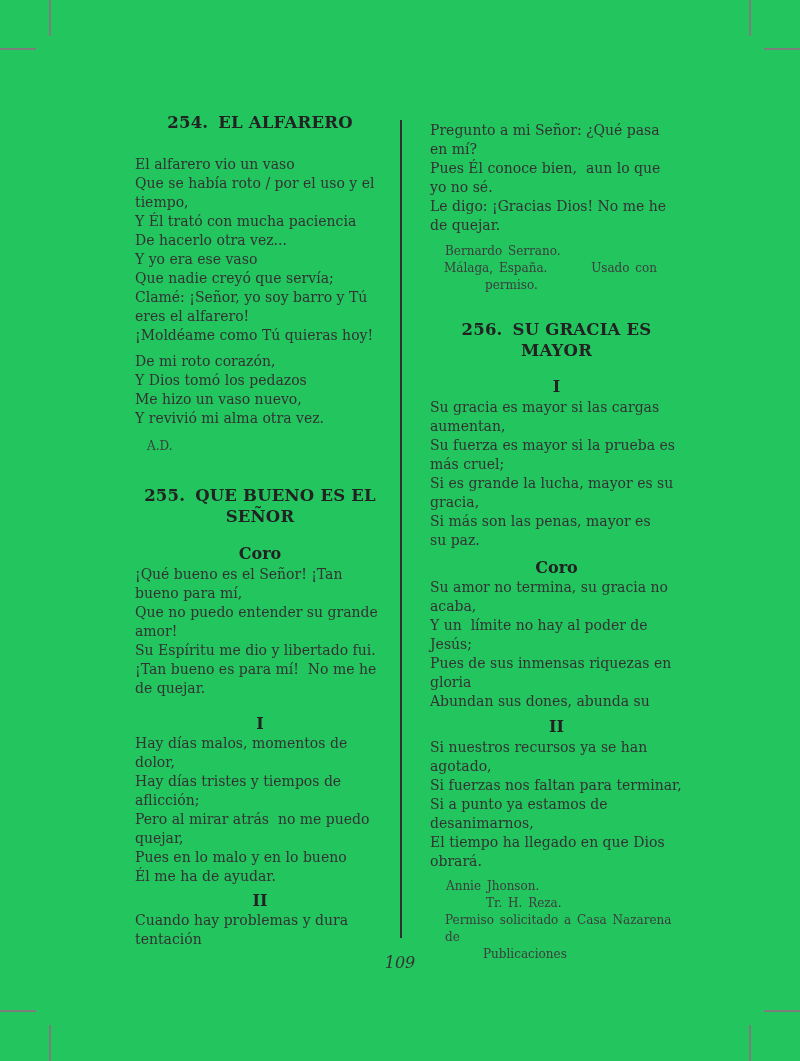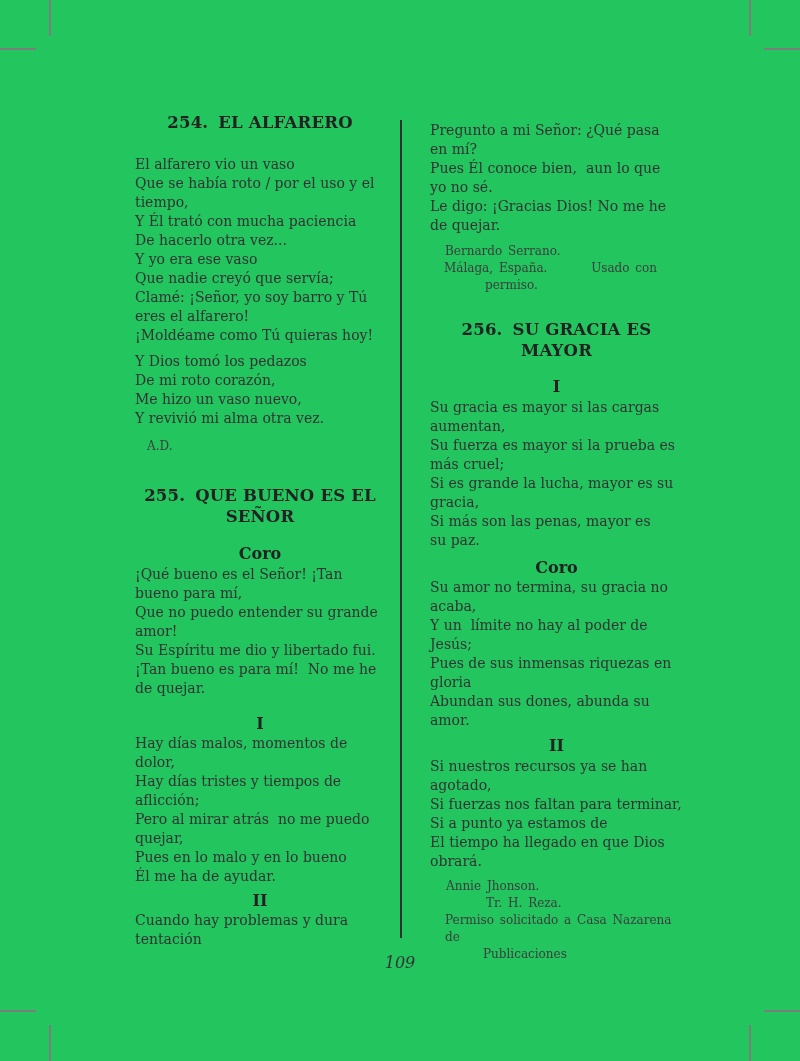--- a/index.html
+++ b/index.html
@@ -103,22 +103,22 @@
         <div class="line">tiempo,</div>
         <div class="line">Y Él trató con mucha paciencia</div>
         <div class="line">De hacerlo otra vez...</div>
         <div class="line">Y yo era ese vaso</div>
         <div class="line">Que nadie creyó que servía;</div>
         <div class="line">Clamé: ¡Señor, yo soy barro y Tú</div>
         <div class="line">eres el alfarero!</div>
         <div class="line">¡Moldéame como Tú quieras hoy!</div>
       </div>
       <div class="stanza" style="margin-bottom: 10px;">
+        <div class="line">De mi roto corazón,</div>
         <div class="line">Y Dios tomó los pedazos</div>
-        <div class="line">De mi roto corazón,</div>
         <div class="line">Me hizo un vaso nuevo,</div>
         <div class="line">Y revivió mi alma otra vez.</div>
       </div>
       <div class="attribution" style="margin-bottom: 30px;">
         <div class="attr-row">
           <span class="attr-text" style="padding-left: 12px;">A.D.</span>
         </div>
       </div>
       <div class="hymn-title" style="margin-bottom: 17px;"><span class="hymn-number">255.</span><span class="hymn-name">QUE BUENO ES EL SEÑOR</span></div>
       <div class="section-label" style="margin-bottom: 1px;">Coro</div>
@@ -183,28 +183,28 @@
       </div>
       <div class="section-label" style="margin-bottom: 0px;">Coro</div>
       <div class="stanza" style="margin-bottom: 6px;">
         <div class="line">Su amor no termina, su gracia no</div>
         <div class="line">acaba,</div>
         <div class="line">Y un  límite no hay al poder de</div>
         <div class="line">Jesús;</div>
         <div class="line">Pues de sus inmensas riquezas en</div>
         <div class="line">gloria</div>
         <div class="line">Abundan sus dones, abunda su</div>
-        <div class="line">amor.</div>
       </div>
       <div class="section-label" style="margin-bottom: 1px;">II</div>
       <div class="stanza" style="margin-bottom: 7px;">
         <div class="line">Si nuestros recursos ya se han</div>
         <div class="line">agotado,</div>
         <div class="line">Si fuerzas nos faltan para terminar,</div>
         <div class="line">Si a punto ya estamos de</div>
+        <div class="line">desanimarnos,</div>
         <div class="line">El tiempo ha llegado en que Dios</div>
         <div class="line">obrará.</div>
       </div>
       <div class="attribution" style="margin-bottom: 0px;">
         <div class="attr-row">
           <span class="attr-text" style="padding-left: 16px;">Annie Jhonson.</span>
         </div>
         <div class="attr-row">
           <span class="attr-text" style="padding-left: 56px;">Tr. H. Reza.</span>
         </div>

